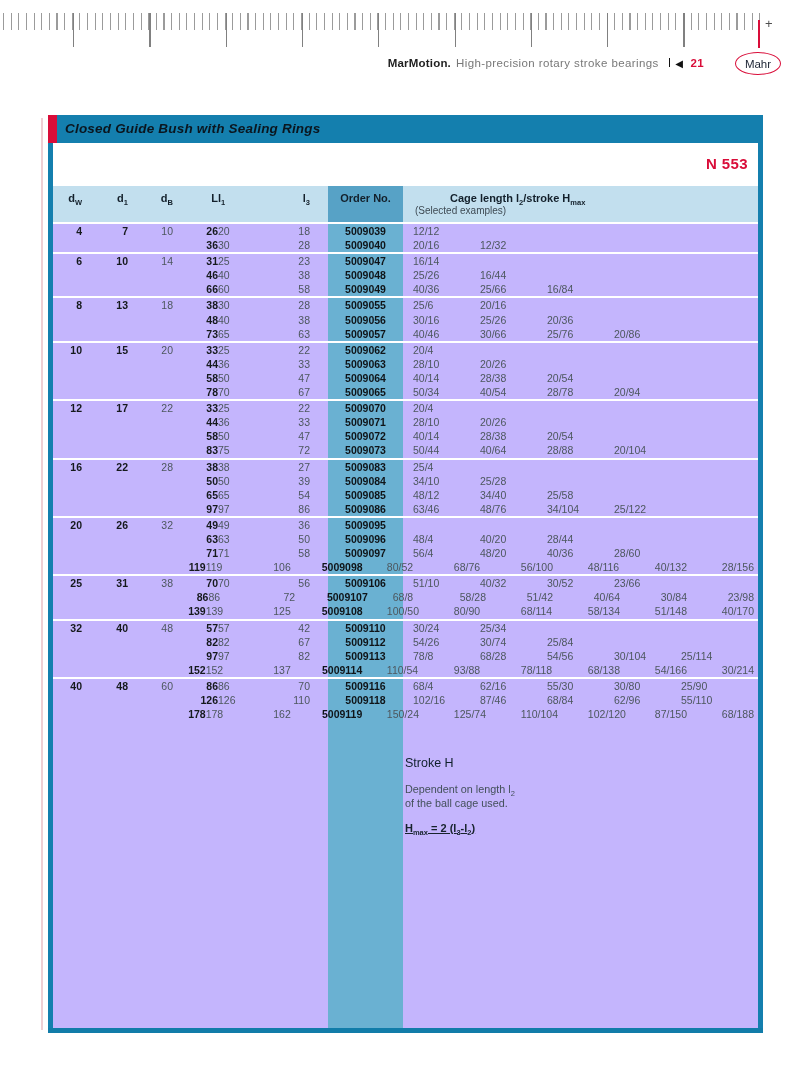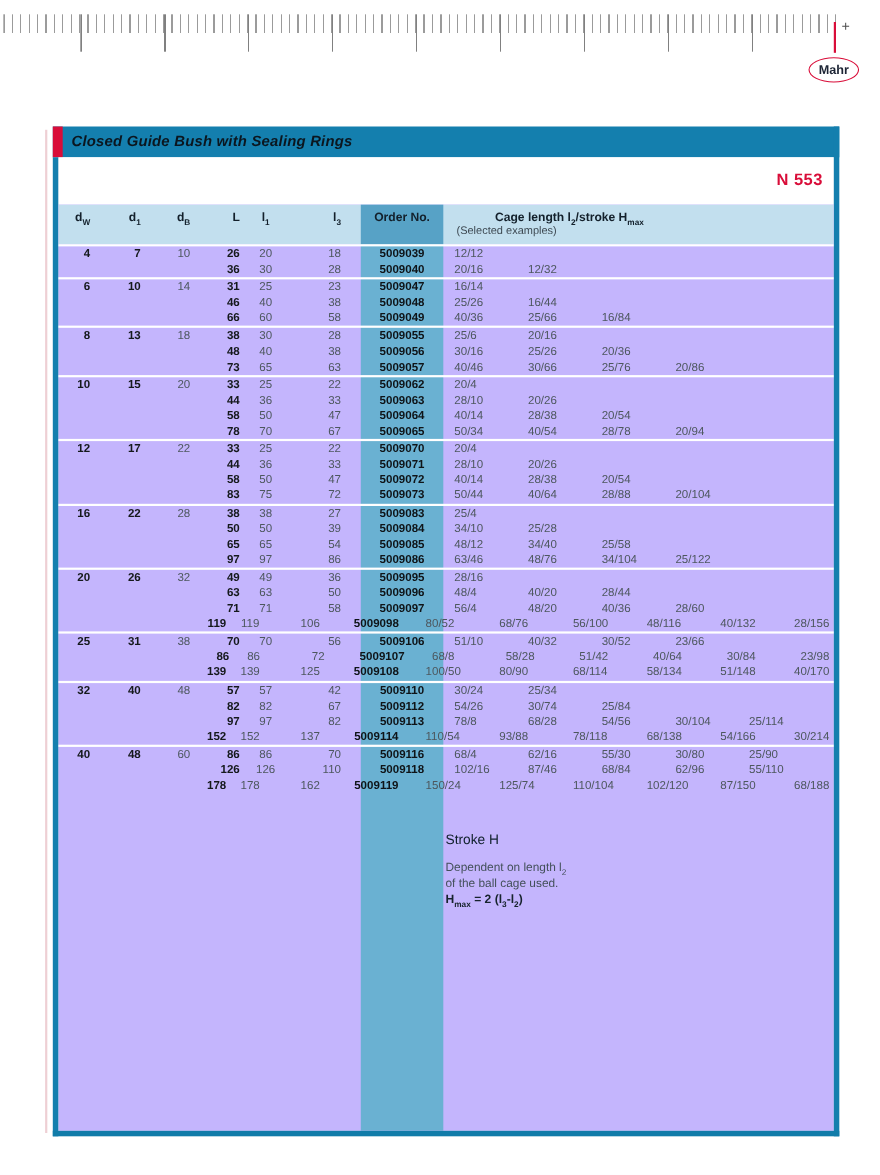--- a/index.html
+++ b/index.html
@@ -17,21 +17,21 @@
   
   .hdr-line{position:absolute;top:57px;left:0;right:96px;text-align:right;white-space:nowrap;
     font-size:11.5px;letter-spacing:.4px;color:#787878;}
   .brand{font-weight:bold;color:#1f1f1f;margin-right:5px;letter-spacing:.2px;}
   .navsym{display:inline-block;margin:0 2px 0 10px;}
   .navsym .bar{display:inline-block;width:1.6px;height:9px;background:#111;margin-right:5px;}
   .navsym .tri{color:#111;font-size:10px;}
   .pagenum{color:#d90d39;font-weight:bold;margin-left:5px;font-size:11.5px;}
   .logo-oval{position:absolute;left:735px;top:52px;width:44px;height:21px;border:1.5px solid #d90d39;
     border-radius:50%;display:flex;align-items:center;justify-content:center;
-    font-weight:bold;font-size:11.5px;color:#1c2434;background:#fff;}
+    font-weight:normal;font-size:11.5px;color:#1c2434;background:#fff;}
   .fold{position:absolute;left:41px;top:118px;width:1.5px;height:912px;background:rgba(222,160,170,.5);}
 
   
   .panel{position:absolute;left:48px;top:115px;width:715px;height:918px;}
   .pt-bar{position:absolute;top:0;left:0;right:0;height:28px;background:#147fae;}
   .pt-red{position:absolute;top:0;left:0;width:9px;height:28px;background:#d90d39;}
   .pt-text{position:absolute;left:17px;top:0;line-height:28px;font-size:13.5px;font-weight:bold;color:#0b161f;letter-spacing:.2px;font-style:italic;}
   .b-left{position:absolute;left:0;top:28px;bottom:0;width:5px;background:#147fae;}
   .b-right{position:absolute;right:0;top:0;bottom:0;width:5px;background:#147fae;}
   .b-bottom{position:absolute;left:0;right:0;bottom:0;height:5px;background:#117ca9;}
@@ -44,53 +44,56 @@
   .thead{position:relative;z-index:2;height:36px;background:#c2dfee;display:flex;}
   .tsep{position:relative;z-index:2;height:2px;background:#fff;}
   .tbody{position:relative;z-index:2;}
   .group + .group{border-top:2px solid #fff;}
   .row{display:flex;height:14.1px;line-height:14.3px;font-size:10.5px;color:#4d575e;}
 
   .c0{width:29px;text-align:right;}
   .c1{width:46px;text-align:right;}
   .c2{width:45px;text-align:right;}
   .c3{width:45px;text-align:right;}
-  .c4{width:47px;text-align:center;}
+  .c4{width:47px;text-align:left;}
   .c5{width:45px;text-align:right;}
   .csp{width:18px;}
   .cord{width:75px;text-align:center;}
   .ccage{flex:1;display:flex;padding-left:10px;}
   .cage-v{flex:0 0 67px;}
   .cage-last{flex:1;text-align:right;padding-right:4px;}
   .bold{font-weight:bold;color:#15191c;}
   .ord{font-weight:bold;color:#0f1418;}
 
   .hc{padding-top:6px;font-weight:bold;font-size:11px;color:#13202b;}
   .oh{background:#57a2c6;}
   .cageh{flex:1;padding-left:12px;padding-top:6px;}
   .cageh .l1{font-weight:bold;font-size:11px;color:#13202b;margin-left:35px;}
   .cageh .l2{font-size:10px;color:#3e4a53;margin-top:1px;}
   sub{font-size:7.5px;line-height:0;}
 
   
   .note{position:absolute;z-index:2;left:352px;top:570px;width:230px;}
   .note-title{font-size:12.5px;font-weight:normal;color:#10202c;margin-bottom:12px;}
   .note-line{font-size:10.8px;color:#43505a;line-height:14px;}
-  .note-formula{font-size:11px;font-weight:bold;color:#17232d;margin-top:2px;}
+  .note-formula{font-size:11px;font-weight:bold;color:#17232d;margin-top:12px;text-decoration:underline;}
 </style>
 </head>
 <body>
 
 <div class="page">
 
   <div class="ticks-short"></div>
   <div class="ticks-long"></div>
   <div class="tick-red"></div>
   <div class="plus">+</div>
 
+  <div class="hdr-line">
+    <span class="brand">MarMotion.</span><span>High-precision rotary stroke bearings</span><span class="navsym"><span class="bar"></span><span class="tri">◀</span></span><span class="pagenum">21</span>
+  </div>
   <div class="logo-oval">
     <span>Mahr</span>
   </div>
 
   <div class="fold"></div>
 
   <div class="panel">
     <div class="pt-bar">
       <div class="pt-red"></div>
       <div class="pt-text">Closed Guide Bush with Sealing Rings</div>
@@ -420,23 +423,20 @@
           <div class="group">
             <div class="row">
               <div class="bold c0">20</div>
               <div class="bold c1">26</div>
               <div class="c2">32</div>
               <div class="bold c3">49</div>
               <div class="c4">49</div>
               <div class="c5">36</div>
               <div class="csp"></div>
               <div class="cord ord">5009095</div>
-              <div class="ccage">
-                <div class="cage-v">28/16</div>
-              </div>
             </div>
             <div class="row">
               <div class="bold c0"></div>
               <div class="bold c1"></div>
               <div class="c2"></div>
               <div class="bold c3">63</div>
               <div class="c4">63</div>
               <div class="c5">50</div>
               <div class="csp"></div>
               <div class="cord ord">5009096</div>

